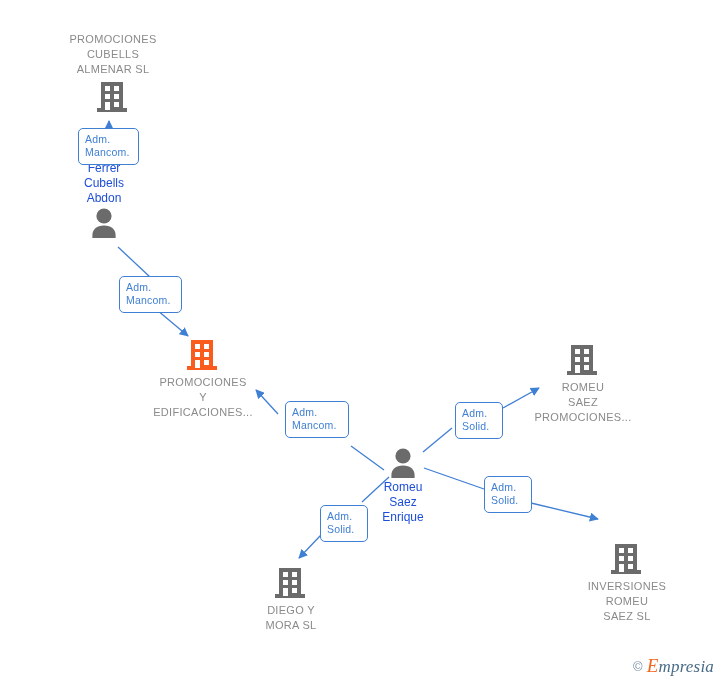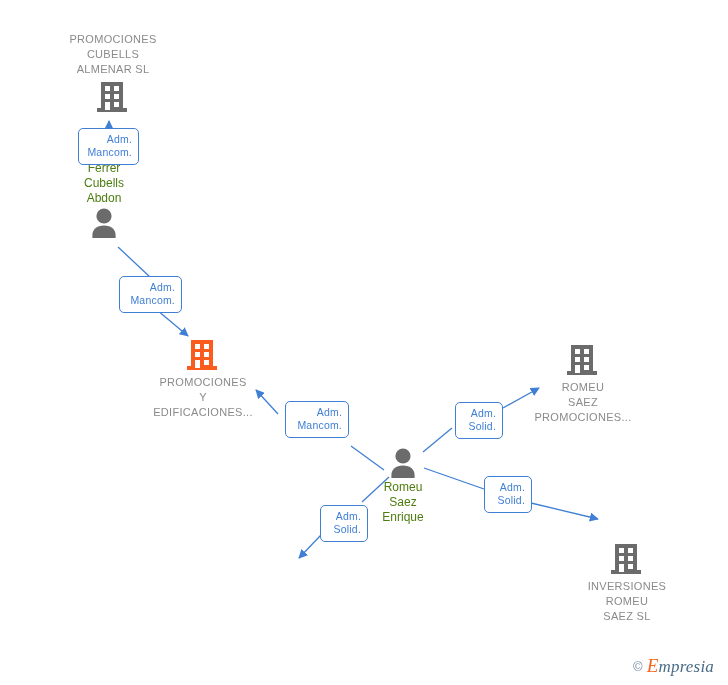--- a/index.html
+++ b/index.html
@@ -37,33 +37,33 @@
     color:#8a8a8a;
     letter-spacing:.3px;
     white-space:pre-line;
     margin-top:1px;
   }
   .node .caption.above{margin:0 0 1px 0;}
   .node.person .caption{
     font-size:12px;
     line-height:15px;
     letter-spacing:0;
-    color:#4d7c0f;
+    color:#1d4ed8;
   }
   
   .edge-label{
     position:absolute;
     box-sizing:border-box;
     background:#ffffff;
     border:1.4px solid #3f7fd4;
     border-radius:5px;
     color:#3f7fd4;
     font-size:10.5px;
     line-height:13px;
-    text-align:right;
+    text-align:left;
     padding:4px 6px 5px 6px;
     white-space:pre-line;
     cursor:pointer;
     letter-spacing:.2px;
   }
   
   #watermark{
     position:absolute;
     right:10px;bottom:8px;
     display:flex;align-items:center;gap:4px;
@@ -210,20 +210,40 @@
           <circle cx="17" cy="9" r="7.6"></circle>
           <path d="M17 18.5c-7.4 0-11.6 4.2-11.6 9.5V31h23.2v-3c0-5.3-4.2-9.5-11.6-9.5z"></path>
         </g>
       </svg>
     </span>
     <div class="caption">Romeu
 Saez
 Enrique</div>
   </div>
 
+  <div class="node company" style="left:226px;top:564px;width:130px;">
+    <span class="icon">
+      <svg width="38" height="38" viewBox="0 0 38 38">
+        <g fill="#6b6b6b">
+          <rect x="7" y="4" width="22" height="28"></rect>
+          <rect x="3" y="30" width="30" height="4"></rect>
+        </g>
+        <g fill="#ffffff">
+          <rect x="11" y="8" width="5" height="5"></rect>
+          <rect x="20" y="8" width="5" height="5"></rect>
+          <rect x="11" y="16" width="5" height="5"></rect>
+          <rect x="20" y="16" width="5" height="5"></rect>
+          <rect x="11" y="24" width="5" height="8"></rect>
+          <rect x="20" y="24" width="5" height="5"></rect>
+        </g>
+      </svg>
+    </span>
+    <div class="caption">DIEGO Y
+MORA  SL</div>
+  </div>
 
   <div class="node company" style="left:562px;top:540px;width:130px;">
     <span class="icon">
       <svg width="38" height="38" viewBox="0 0 38 38">
         <g fill="#6b6b6b">
           <rect x="7" y="4" width="22" height="28"></rect>
           <rect x="3" y="30" width="30" height="4"></rect>
         </g>
         <g fill="#ffffff">
           <rect x="11" y="8" width="5" height="5"></rect>

